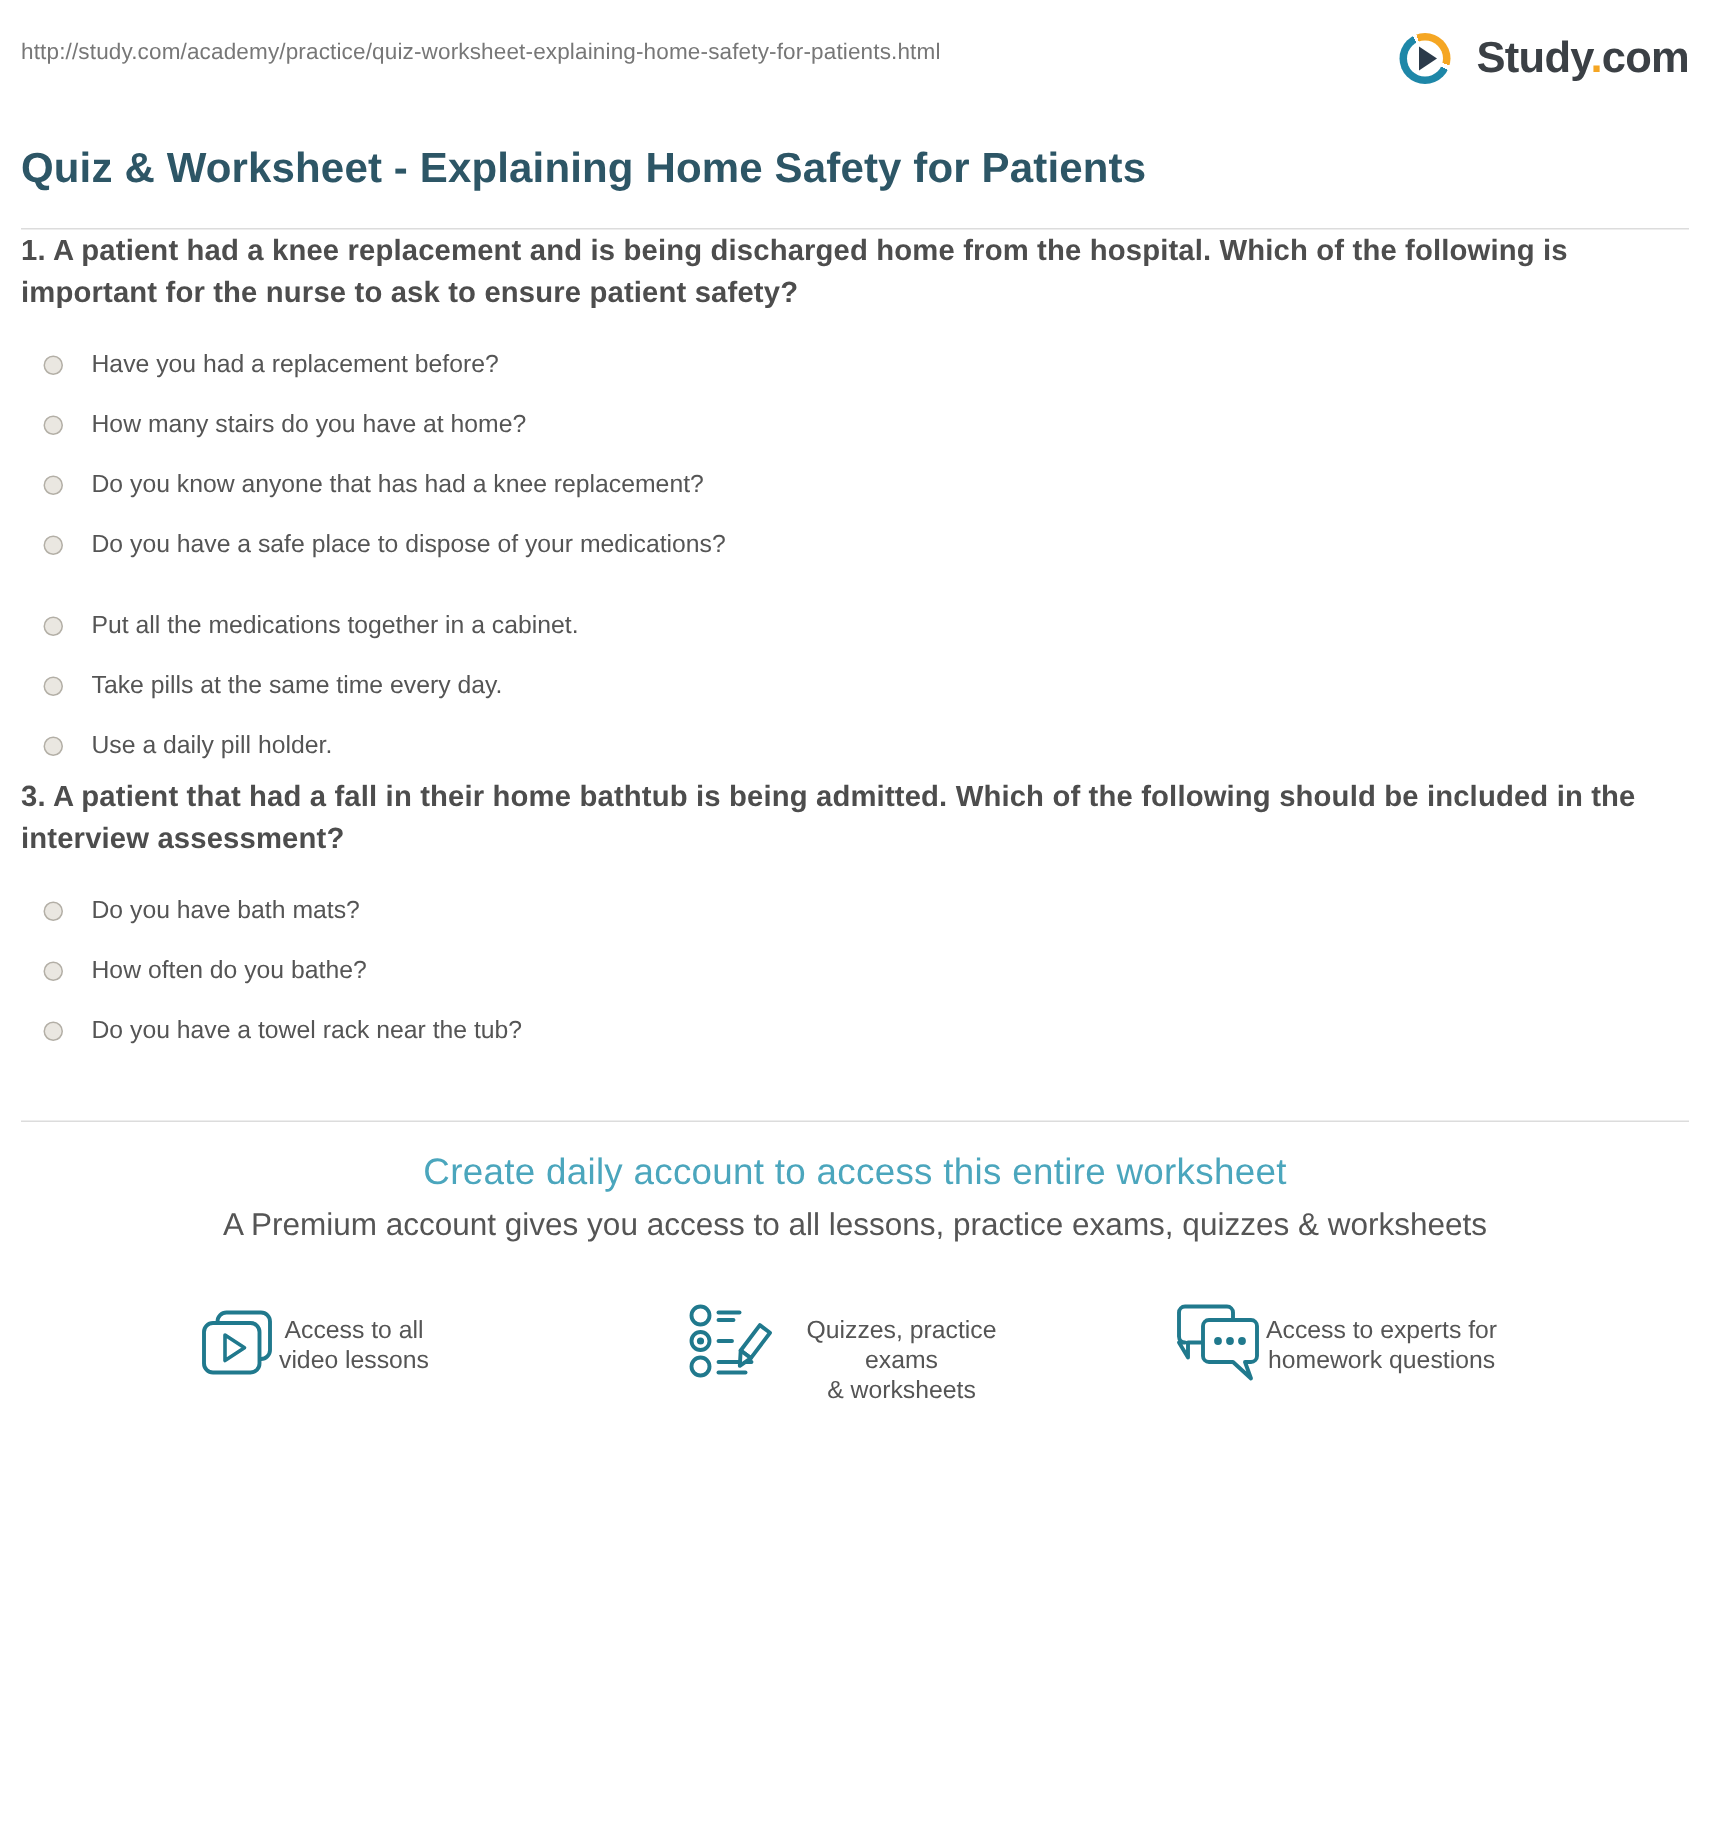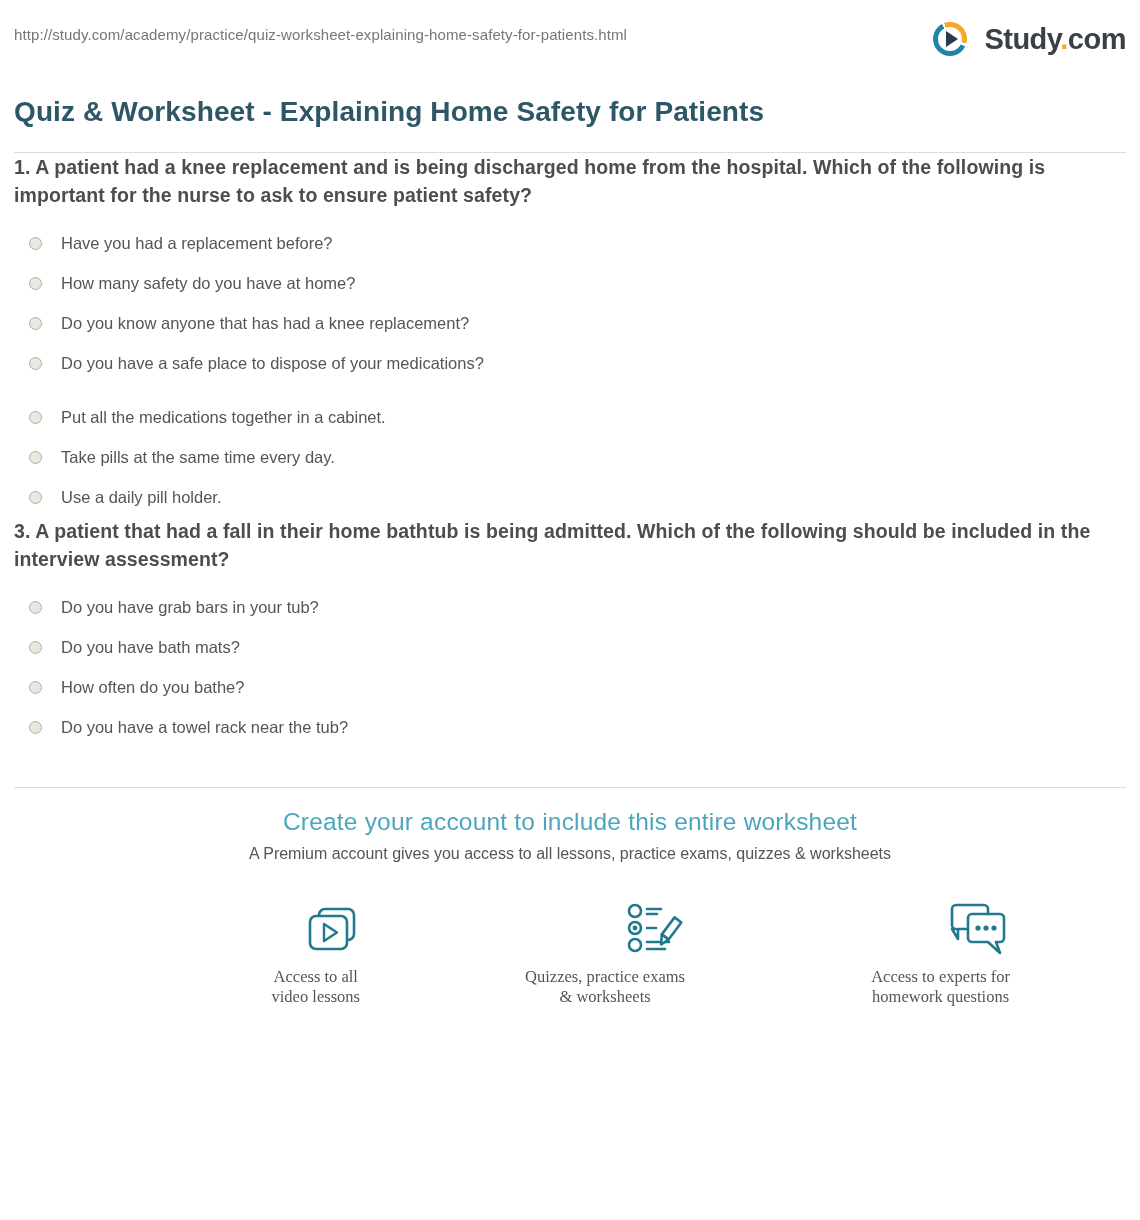--- a/index.html
+++ b/index.html
@@ -60,27 +60,27 @@
     background: #eae7e1; border: 1px solid #b3afa6;
     flex: 0 0 auto;
   }
   .option-label { margin-left: 19px; font-size: 16.5px; color: #555; }
 
   .rule-bottom { border: none; border-top: 1px solid #dcdcdc; margin-top: 40px; }
 
   
   .cta { text-align: center; margin-top: 20px; }
   .cta-title { font-size: 24.5px; font-weight: normal; color: #4ba6bd; letter-spacing: 0.2px; }
-  .cta-subtitle { margin-top: 9px; font-size: 16px; color: #555; }
+  .cta-subtitle { margin-top: 9px; font-size: 21px; color: #555; }
 
   .features {
     display: flex; justify-content: center; align-items: flex-start;
     margin-top: 36px; gap: 95px;
   }
-  .feature { display: flex; flex-direction: column; align-items: flex-end; width: 230px; font-family: Liberation Serif, serif; }
+  .feature { display: flex; flex-direction: row; align-items: flex-start; width: 230px; }
   .feature-icon { height: 56px; display: flex; align-items: flex-end; justify-content: center; }
   .feature-icon svg { display: block; }
   .feature-label {
     margin-top: 12px; font-size: 16.5px; color: #555;
     line-height: 20px; text-align: center; white-space: pre-line;
   }
 </style>
 </head>
 <body>
 
@@ -99,21 +99,21 @@
 
   <div class="question-block">
     <div class="question-text">1. A patient had a knee replacement and is being discharged home from the hospital. Which of the following is important for the nurse to ask to ensure patient safety?</div>
     <ul class="options">
       <li class="option">
         <span class="radio"></span>
         <span class="option-label">Have you had a replacement before?</span>
       </li>
       <li class="option">
         <span class="radio"></span>
-        <span class="option-label">How many safety do you have at home?</span>
+        <span class="option-label">How many stairs do you have at home?</span>
       </li>
       <li class="option">
         <span class="radio"></span>
         <span class="option-label">Do you know anyone that has had a knee replacement?</span>
       </li>
       <li class="option">
         <span class="radio"></span>
         <span class="option-label">Do you have a safe place to dispose of your medications?</span>
       </li>
     </ul>
@@ -134,41 +134,37 @@
         <span class="option-label">Use a daily pill holder.</span>
       </li>
     </ul>
   </div>
 
   <div class="question-block">
     <div class="question-text">3. A patient that had a fall in their home bathtub is being admitted. Which of the following should be included in the interview assessment?</div>
     <ul class="options">
       <li class="option">
         <span class="radio"></span>
-        <span class="option-label">Do you have grab bars in your tub?</span>
-      </li>
-      <li class="option">
-        <span class="radio"></span>
         <span class="option-label">Do you have bath mats?</span>
       </li>
       <li class="option">
         <span class="radio"></span>
         <span class="option-label">How often do you bathe?</span>
       </li>
       <li class="option">
         <span class="radio"></span>
         <span class="option-label">Do you have a towel rack near the tub?</span>
       </li>
     </ul>
   </div>
 
   <hr class="rule-bottom">
 
   <div class="cta">
-    <div class="cta-title">Create your account to include this entire worksheet</div>
+    <div class="cta-title">Create daily account to access this entire worksheet</div>
     <div class="cta-subtitle">A Premium account gives you access to all lessons, practice exams, quizzes &amp; worksheets</div>
 
     <div class="features">
 
       <div class="feature">
         <div class="feature-icon">
           <svg width="56" height="50" viewBox="0 0 56 50" fill="none" stroke="#20798d" stroke-width="2.6" stroke-linejoin="round">
             <rect x="15" y="4" width="35" height="31" rx="6" fill="#fff"></rect>
             <rect x="6" y="11" width="37" height="33" rx="6" fill="#fff"></rect>
             <path d="M20 19 L33 27.5 L20 36 Z" fill="none" stroke-width="2.4"></path>

